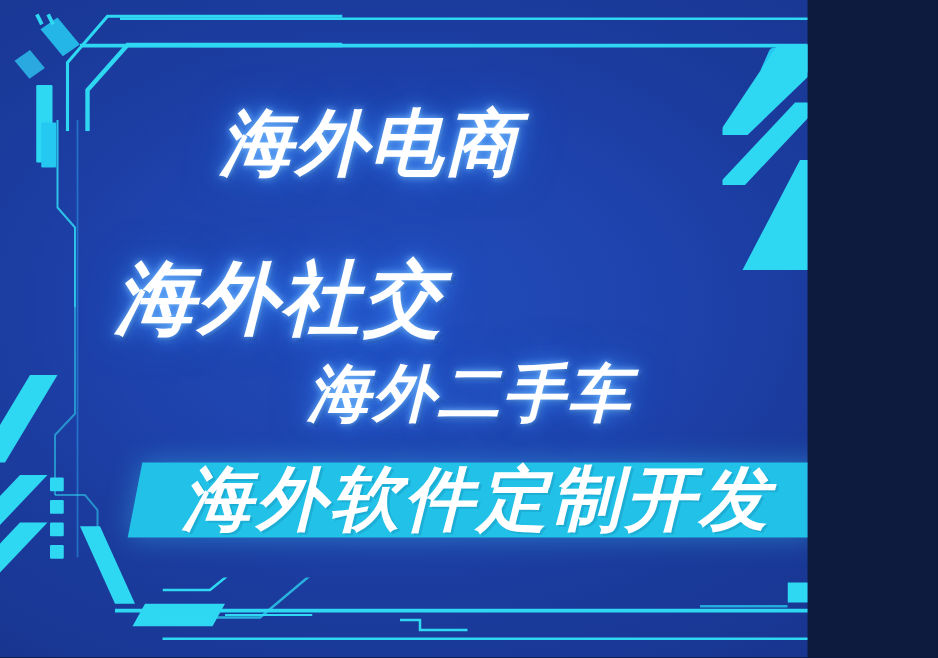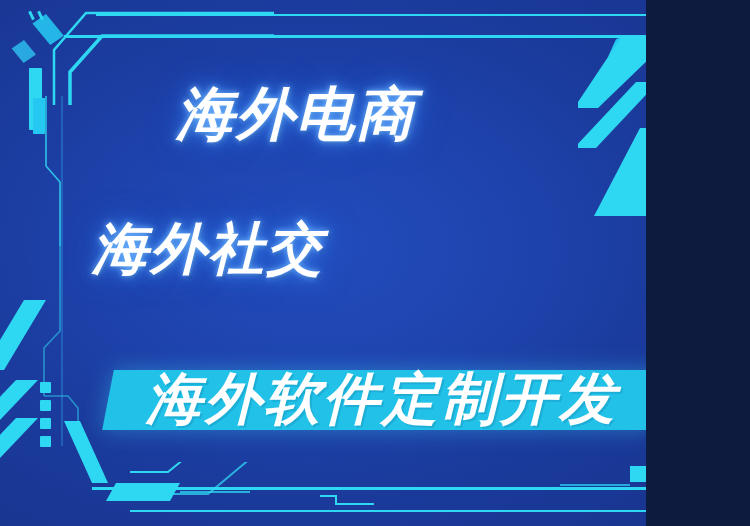--- a/index.html
+++ b/index.html
@@ -81,21 +81,21 @@
     letter-spacing: 2px;
     white-space: nowrap;
     text-shadow:
       0 0 6px rgba(120,190,255,0.95),
       0 0 16px rgba(70,150,255,0.85),
       0 0 32px rgba(40,120,255,0.6),
       3px 3px 0 rgba(18,52,140,0.55);
   }
   .h-ecom   { left: 176px; top: 76px;  font-size: 58px; }
   .h-ai     { left: 412px; top: 152px; font-size: 50px; }
-  .h-social { left: 92px;  top: 212px; font-size: 56px; }
+  .h-social { left: 92px;  top: 196px; font-size: 64px; }
   .h-car    { left: 246px; top: 282px; font-size: 50px; }
 
   
   .banner {
     position: absolute;
     left: 108px;
     top: 370px;
     width: 548px;
     height: 60px;
     background: #22c1e8;
@@ -213,17 +213,18 @@
   <svg style="position:absolute;left:130px;top:462px;width:240px;height:60px;" viewBox="0 0 240 60">
     <polyline points="0,10 38,10 70,-16" fill="none" stroke="#2fd8f2" stroke-width="2"></polyline>
     <polyline points="0,32 78,32 140,-20" fill="none" stroke="#2fd8f2" stroke-width="2" opacity=".75"></polyline>
   </svg>
 
   <div class="headline h-ecom">海外电商</div>
 
 
   <div class="headline h-social">海外社交</div>
 
+  <div class="headline h-car">海外二手车</div>
 
   <div class="banner"></div>
   <div class="banner-label">海外软件定制开发</div>
 
 </div>
 
 </body></html>

